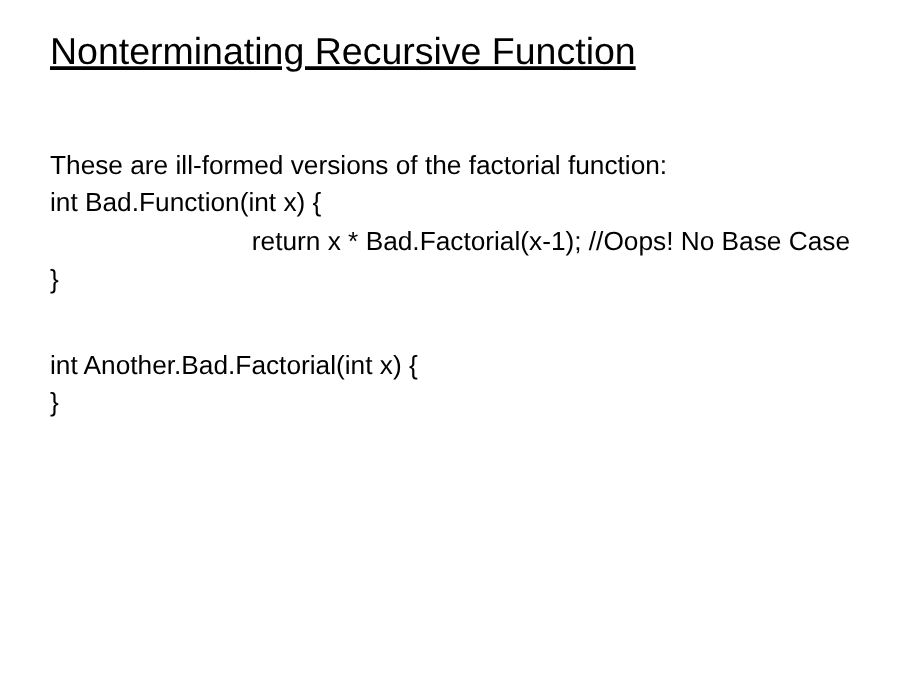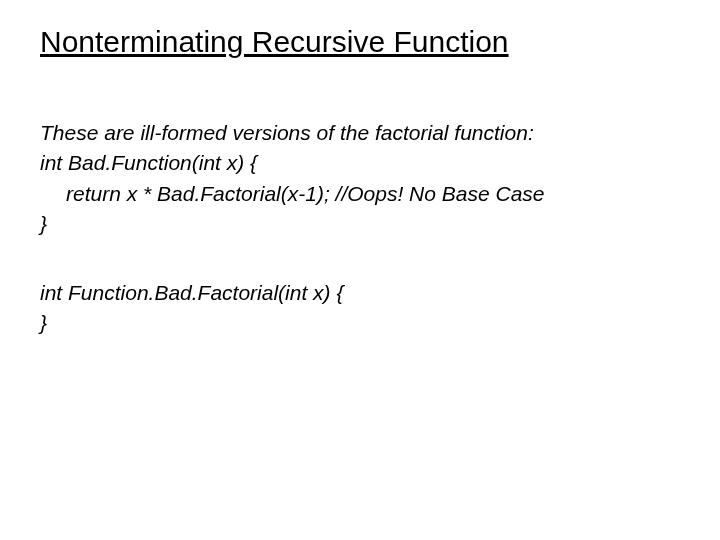--- a/index.html
+++ b/index.html
@@ -19,43 +19,43 @@
   }
   .title {
     font-size: 30px;
     text-decoration: underline;
     margin-bottom: 58px;
     line-height: 1.2;
   }
   .body-text {
     font-size: 21px;
     line-height: 1.45;
-    font-style: italic;
   }
   .code-block {
     margin-bottom: 38px;
   }
   .indent {
     padding-left: 26px;
+    text-align: right;
   }
 </style>
 </head>
 <body>
 
 <div class="slide">
   <div class="title">Nonterminating Recursive Function</div>
 
   <div class="body-text">
 
     <div class="code-block">
       <div>These are ill-formed versions of the factorial function:</div>
       <div>int Bad.Function(int x) {</div>
       <div class="indent">return x * Bad.Factorial(x-1); //Oops! No Base Case</div>
       <div>}</div>
     </div>
 
     <div class="code-block">
-      <div>int Function.Bad.Factorial(int x) {</div>
+      <div>int Another.Bad.Factorial(int x) {</div>
       <div>}</div>
     </div>
 
   </div>
 </div>
 
 </body></html>

